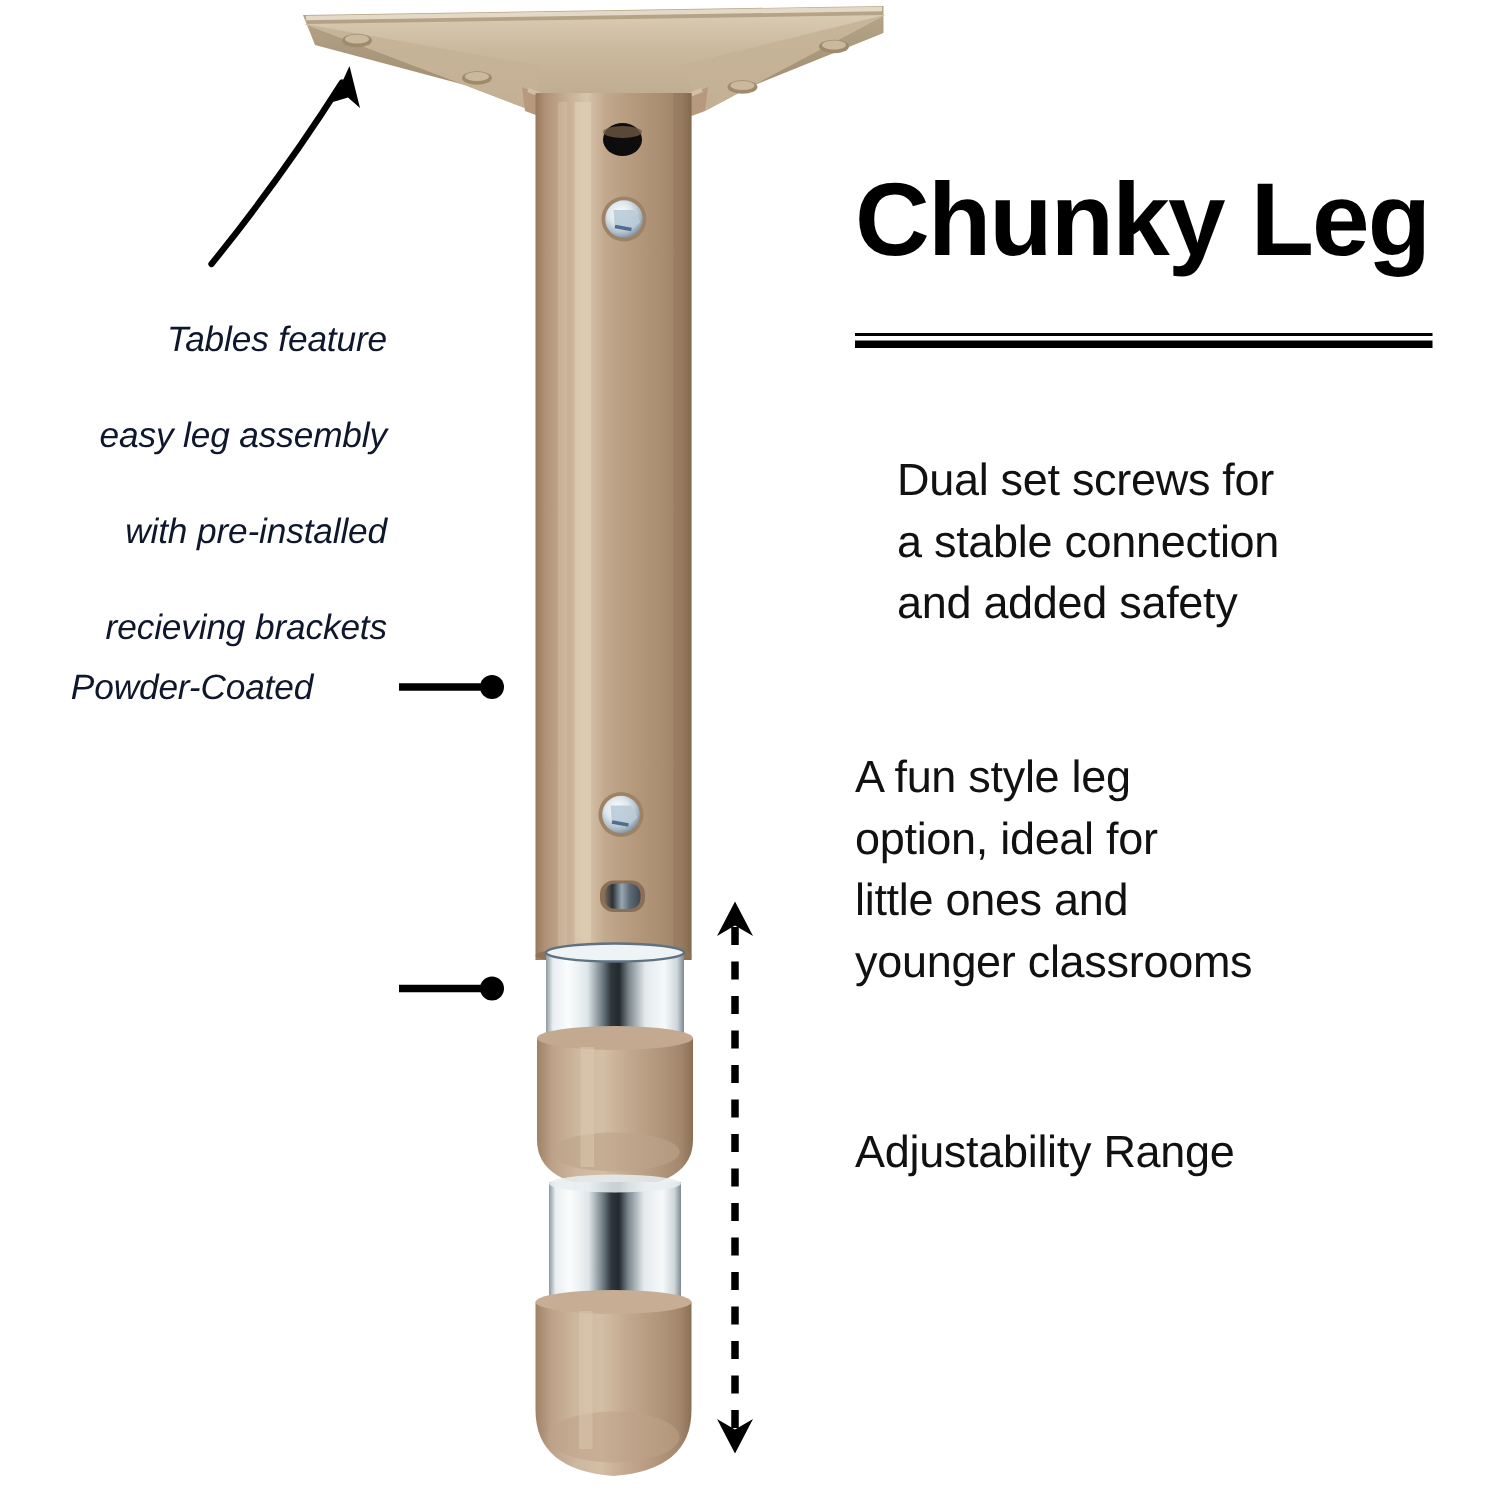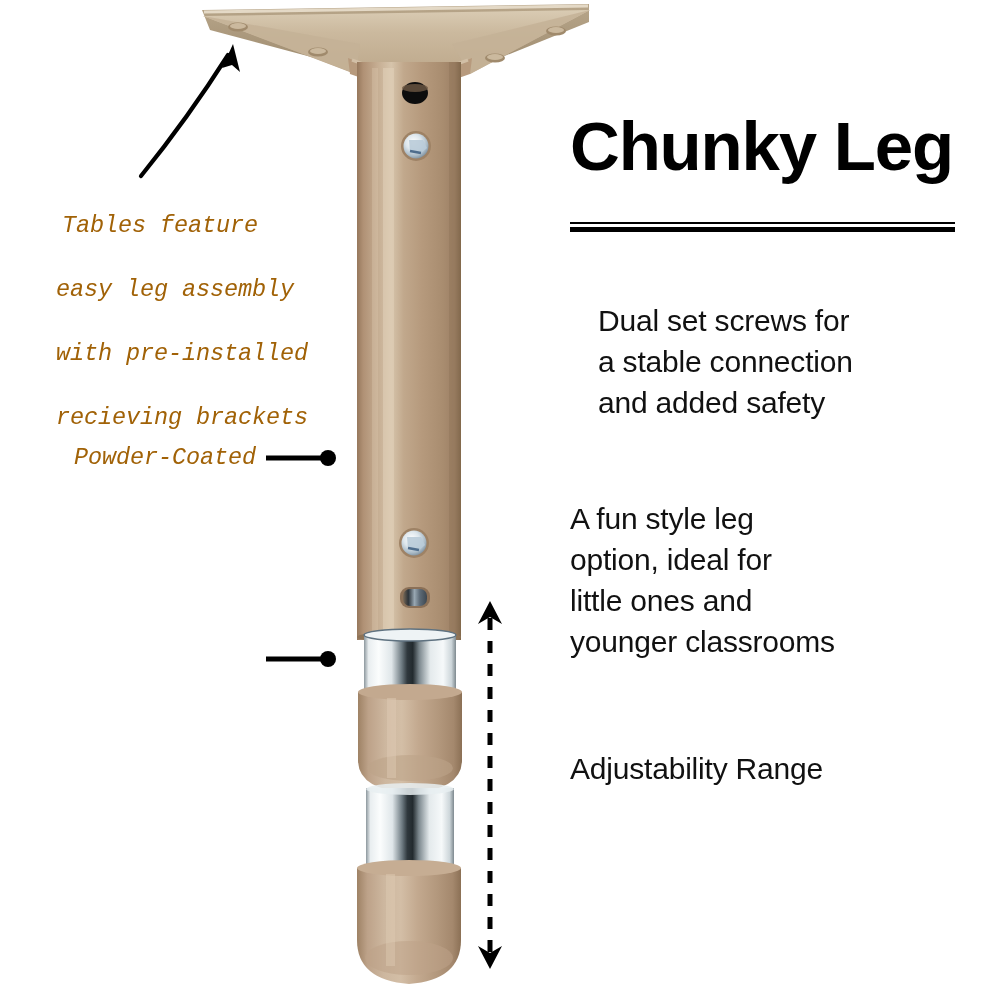--- a/index.html
+++ b/index.html
@@ -26,41 +26,41 @@
     left: 0;
     top: 0;
     width: 620px;
     height: 1000px;
   }
   #product-svg { display: block; }
 
   
   .callout-text {
     position: absolute;
-    font-family: Liberation Mono, monospace;
+    font-family: Liberation Sans, sans-serif;
     font-style: italic;
-    color: #a16207;
+    color: #0f172a;
     letter-spacing: -0.1px;
     white-space: pre;
   }
 
   #assembly-note {
     left: 0px;
     top: 178px;
     width: 258px;
     text-align: right;
     font-size: 23.5px;
     line-height: 32px;
   }
 
   #powder-coated-label {
     left: 0px;
     top: 443px;
     width: 256px;
-    text-align: right;
+    text-align: center;
     font-size: 23.5px;
     line-height: 30px;
   }
 
   #chrome-plated-label {
     left: 0px;
     top: 645px;
     width: 256px;
     text-align: right;
     font-size: 23.5px;

